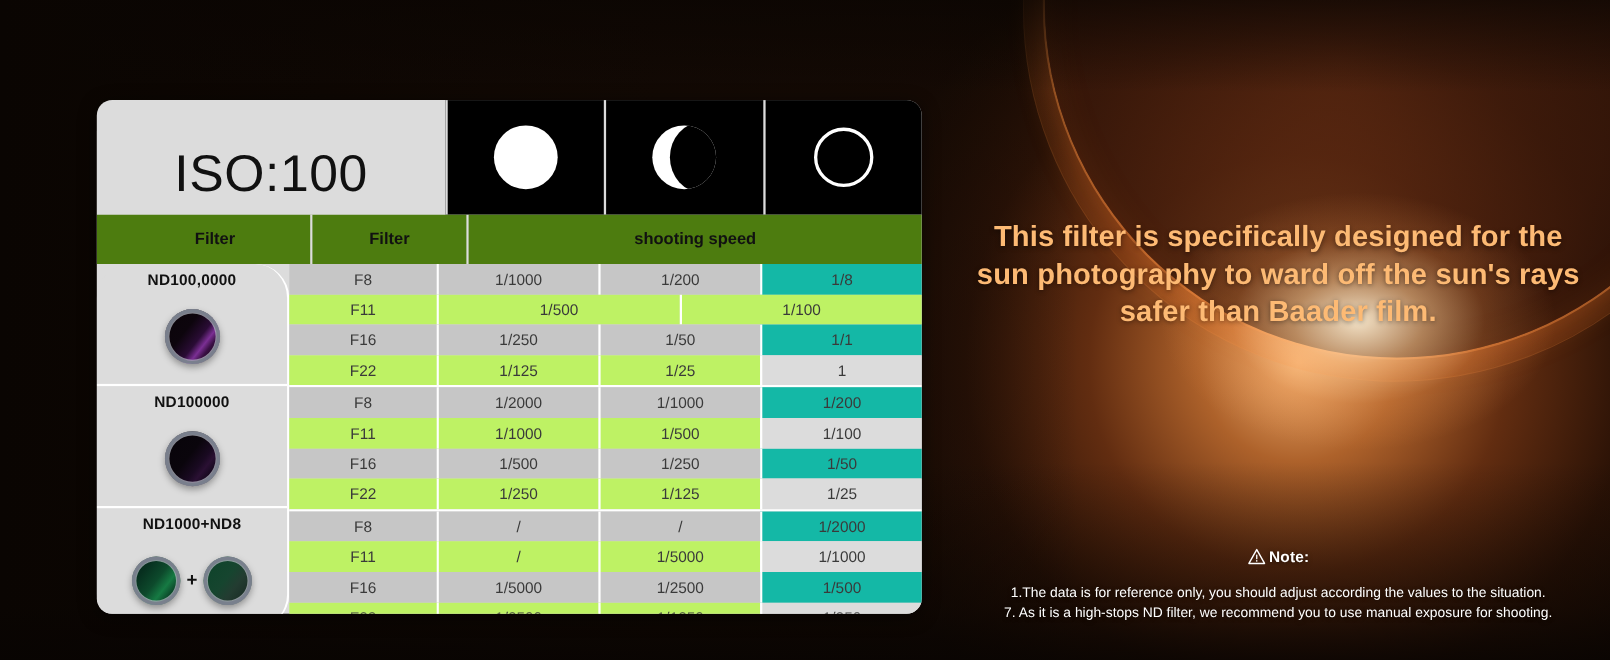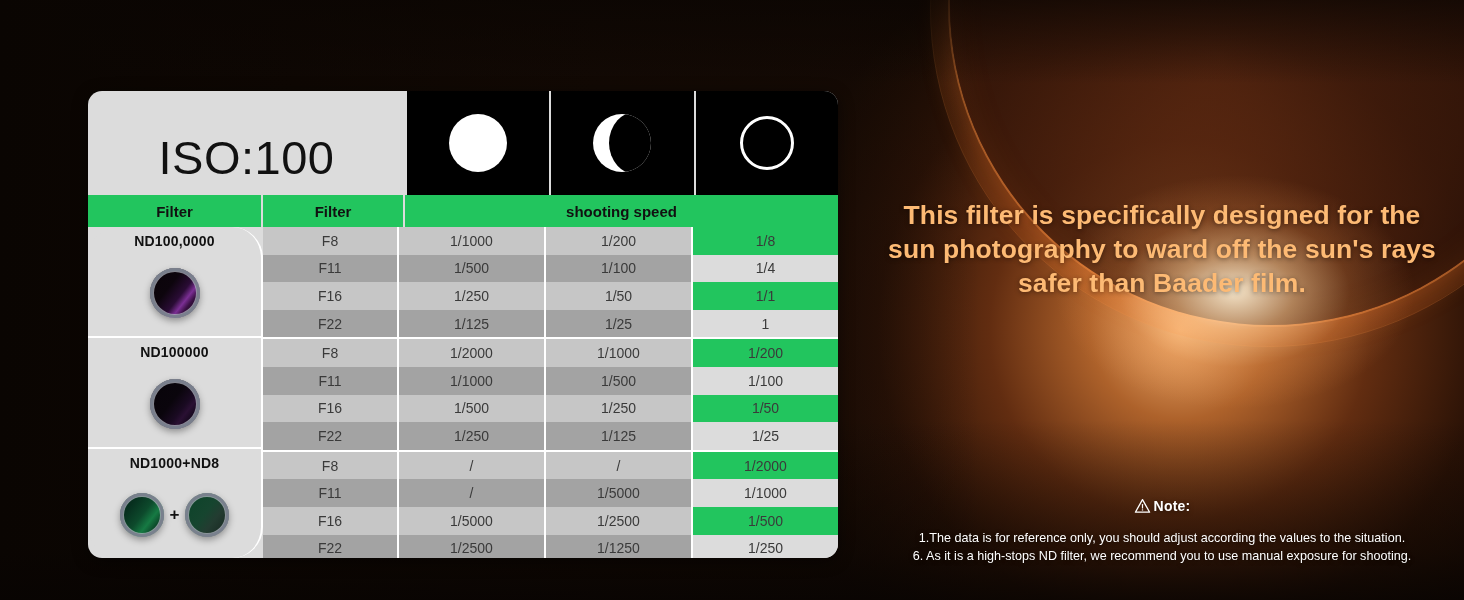--- a/index.html
+++ b/index.html
@@ -177,22 +177,23 @@
     height: 54px;
     border-radius: 50%;
     border: 3px solid #fff;
     box-sizing: border-box;
     background: transparent;
   }
 
   
   .col-head {
     display: flex;
-    height: 32px;
-    background: #22c55e;
+    height: 45px;
+    background: #4d7c0f;
+    padding-left: 21px;
   }
   .ch {
     display: flex;
     align-items: center;
     justify-content: center;
     font-size: 15px;
     font-weight: 700;
     color: #111;
     box-sizing: border-box;
   }
@@ -300,23 +301,23 @@
     font-size: 14px;
     color: #3a3a3a;
     box-sizing: border-box;
   }
   .dc-f      { width: 136px; border-right: 2px solid #ffffff; }
   .dc-s      { flex: 1; }
   .dc-s + .dc-s { border-left: 2px solid #ffffff; }
 
   
   .row-dark .dc { background: #c6c6c6; }
-  .row-light .dc { background: #a3a3a3; }
-  
-  .row-dark .dc-s3 { background: #22c55e; }
+  .row-light .dc { background: #bef264; }
+  
+  .row-dark .dc-s3 { background: #14b8a6; }
   .row-light .dc-s3 { background: #dcdcdc; }
 
   
   #right {
     position: absolute;
     left: 860px;
     top: 0;
     width: 604px;
     height: 600px;
   }
@@ -433,21 +434,20 @@
           <div class="data-row row-dark">
             <div class="dc dc-f">F8</div>
             <div class="dc dc-s dc-s1">1/1000</div>
             <div class="dc dc-s dc-s2">1/200</div>
             <div class="dc dc-s dc-s3">1/8</div>
           </div>
           <div class="data-row row-light">
             <div class="dc dc-f">F11</div>
             <div class="dc dc-s dc-s1">1/500</div>
             <div class="dc dc-s dc-s2">1/100</div>
-            <div class="dc dc-s dc-s3">1/4</div>
           </div>
           <div class="data-row row-dark">
             <div class="dc dc-f">F16</div>
             <div class="dc dc-s dc-s1">1/250</div>
             <div class="dc dc-s dc-s2">1/50</div>
             <div class="dc dc-s dc-s3">1/1</div>
           </div>
           <div class="data-row row-light">
             <div class="dc dc-f">F22</div>
             <div class="dc dc-s dc-s1">1/125</div>
@@ -522,19 +522,19 @@
       <div class="note-title">
         <svg class="warn-icon" width="17" height="16" viewBox="0 0 17 16">
           <path d="M8.5 1.6 L15.6 14.2 L1.4 14.2 Z" fill="none" stroke="#ffffff" stroke-width="1.3" stroke-linejoin="round"></path>
           <rect x="7.9" y="6.1" width="1.2" height="4.3" rx="0.5" fill="#ffffff"></rect>
           <circle cx="8.5" cy="11.9" r="0.72" fill="#ffffff"></circle>
         </svg>
         <span>Note:</span>
       </div>
       <div class="note-lines">
         <div>1.The data is for reference only, you should adjust according the values to the situation.</div>
-        <div>6. As it is a high-stops ND filter, we recommend you to use manual exposure for shooting.</div>
+        <div>7. As it is a high-stops ND filter, we recommend you to use manual exposure for shooting.</div>
       </div>
     </div>
 
   </div>
 
 </div>
 
 </body></html>

